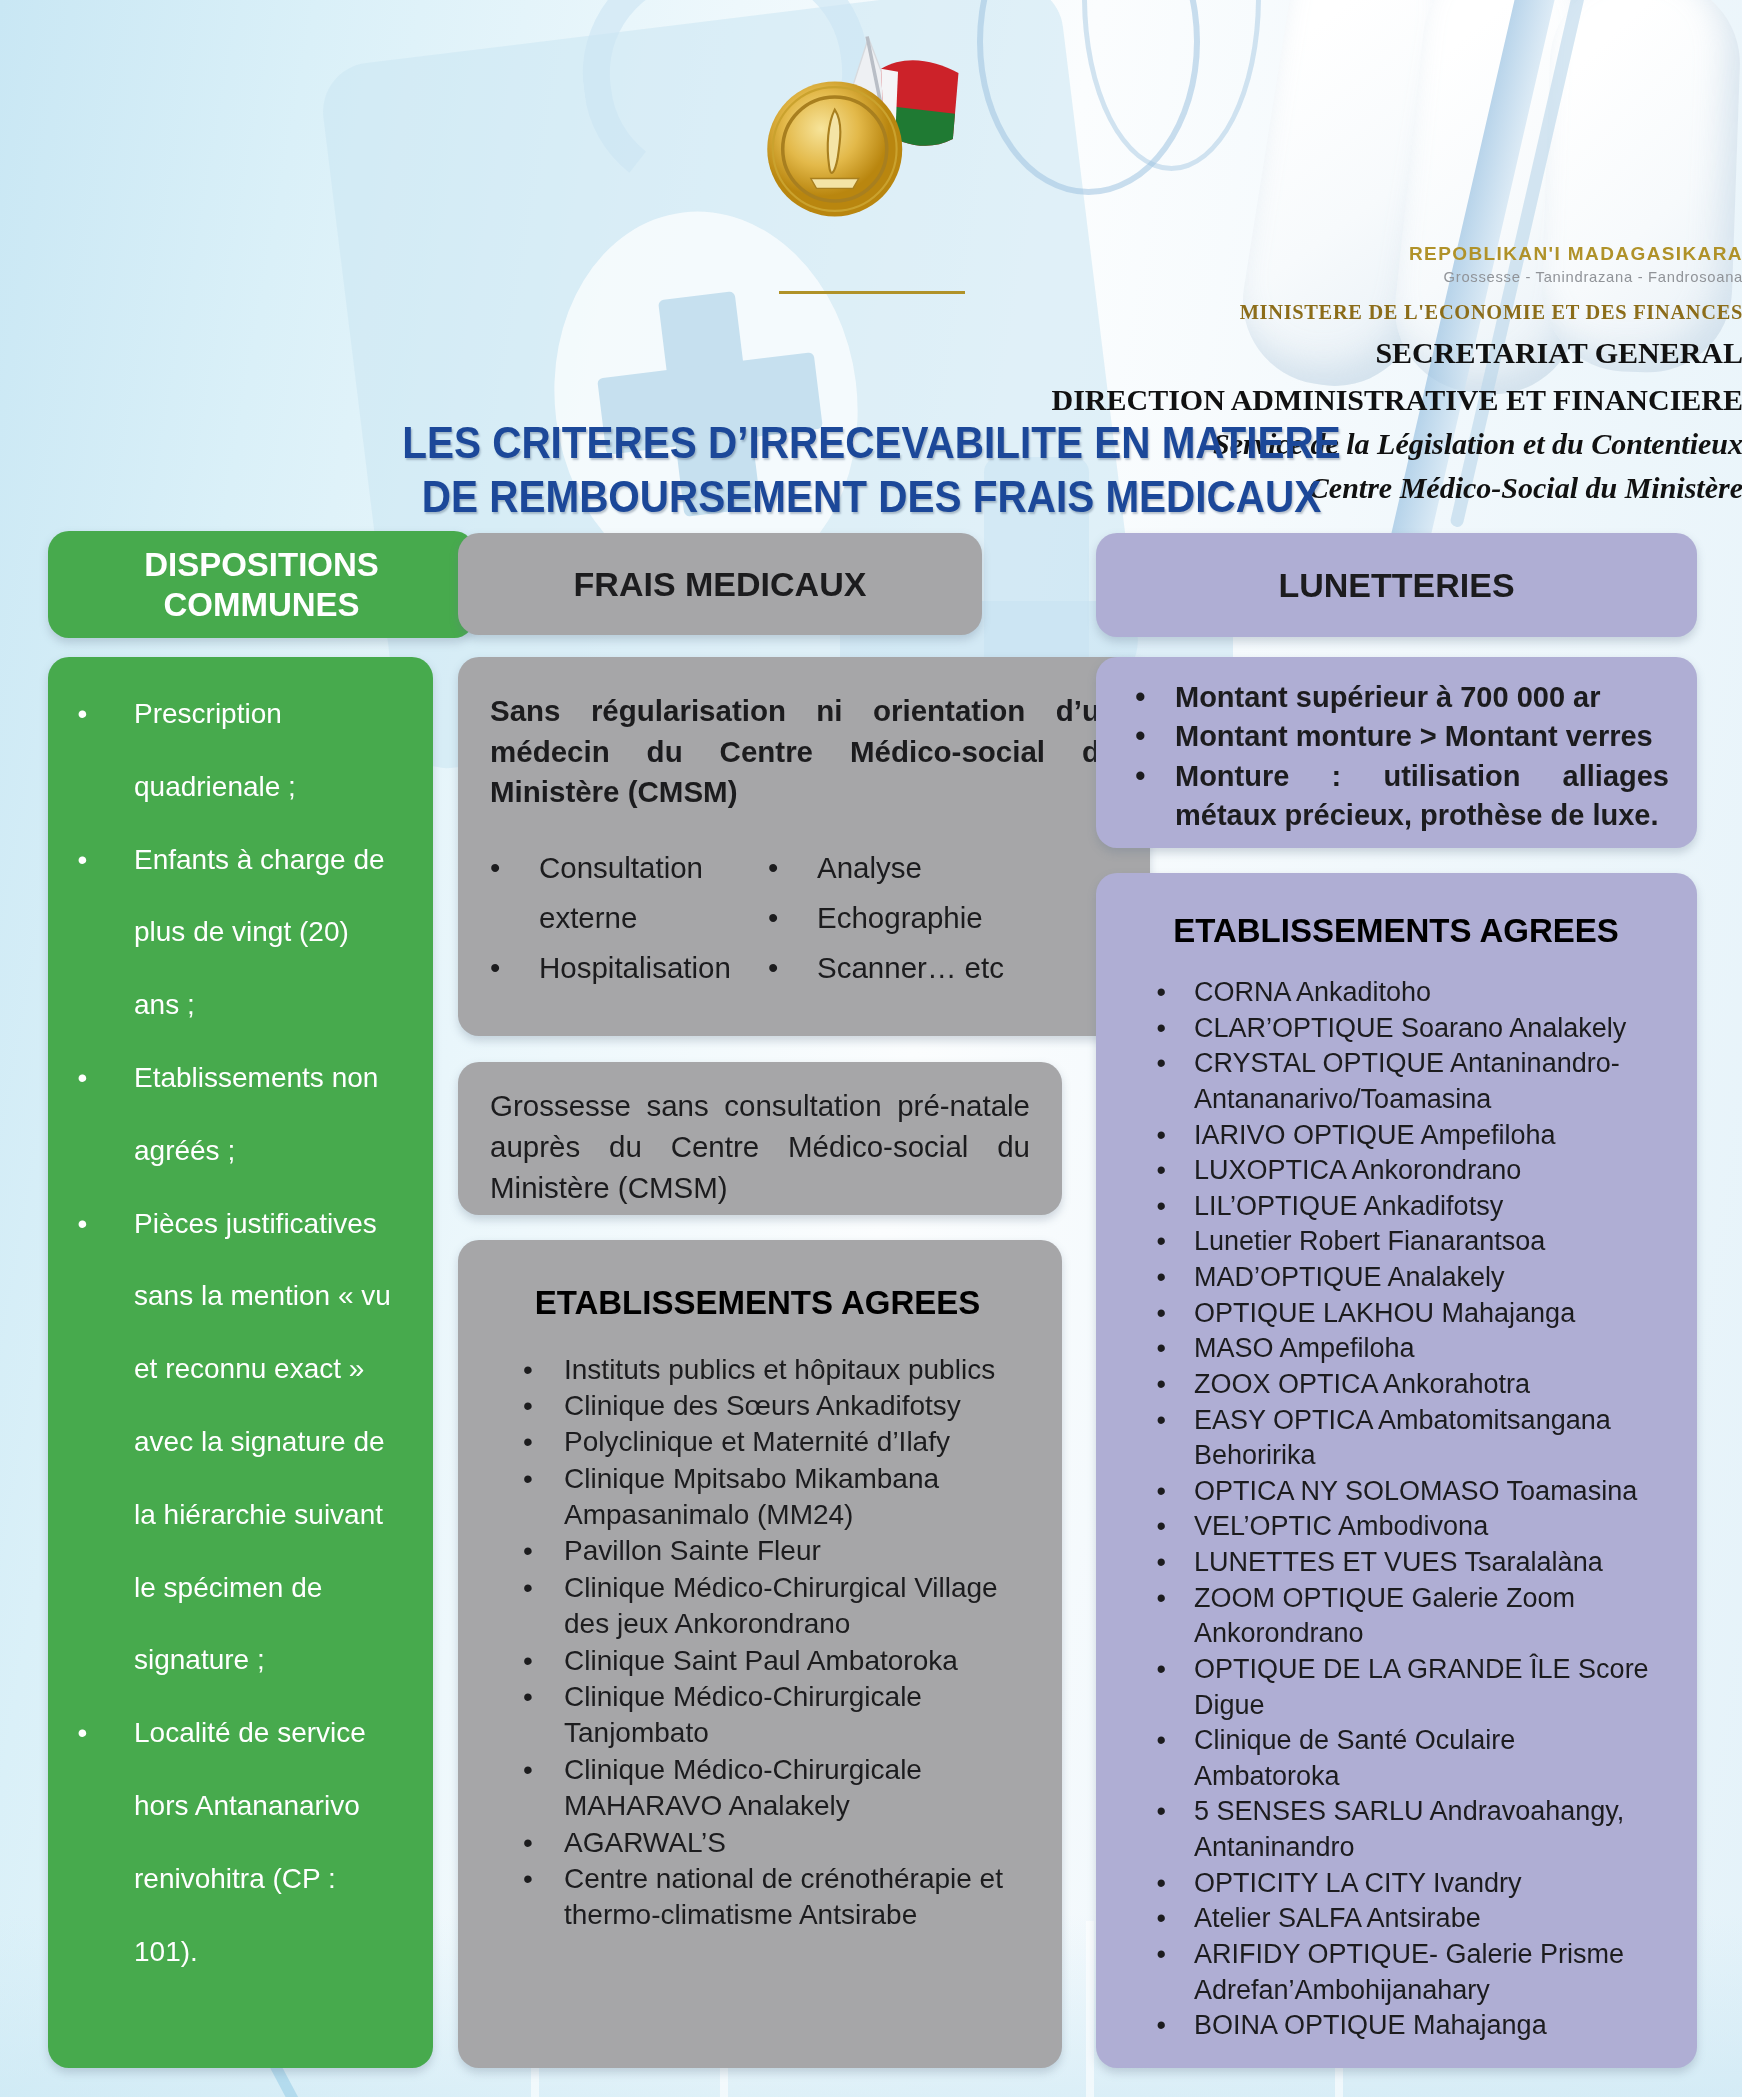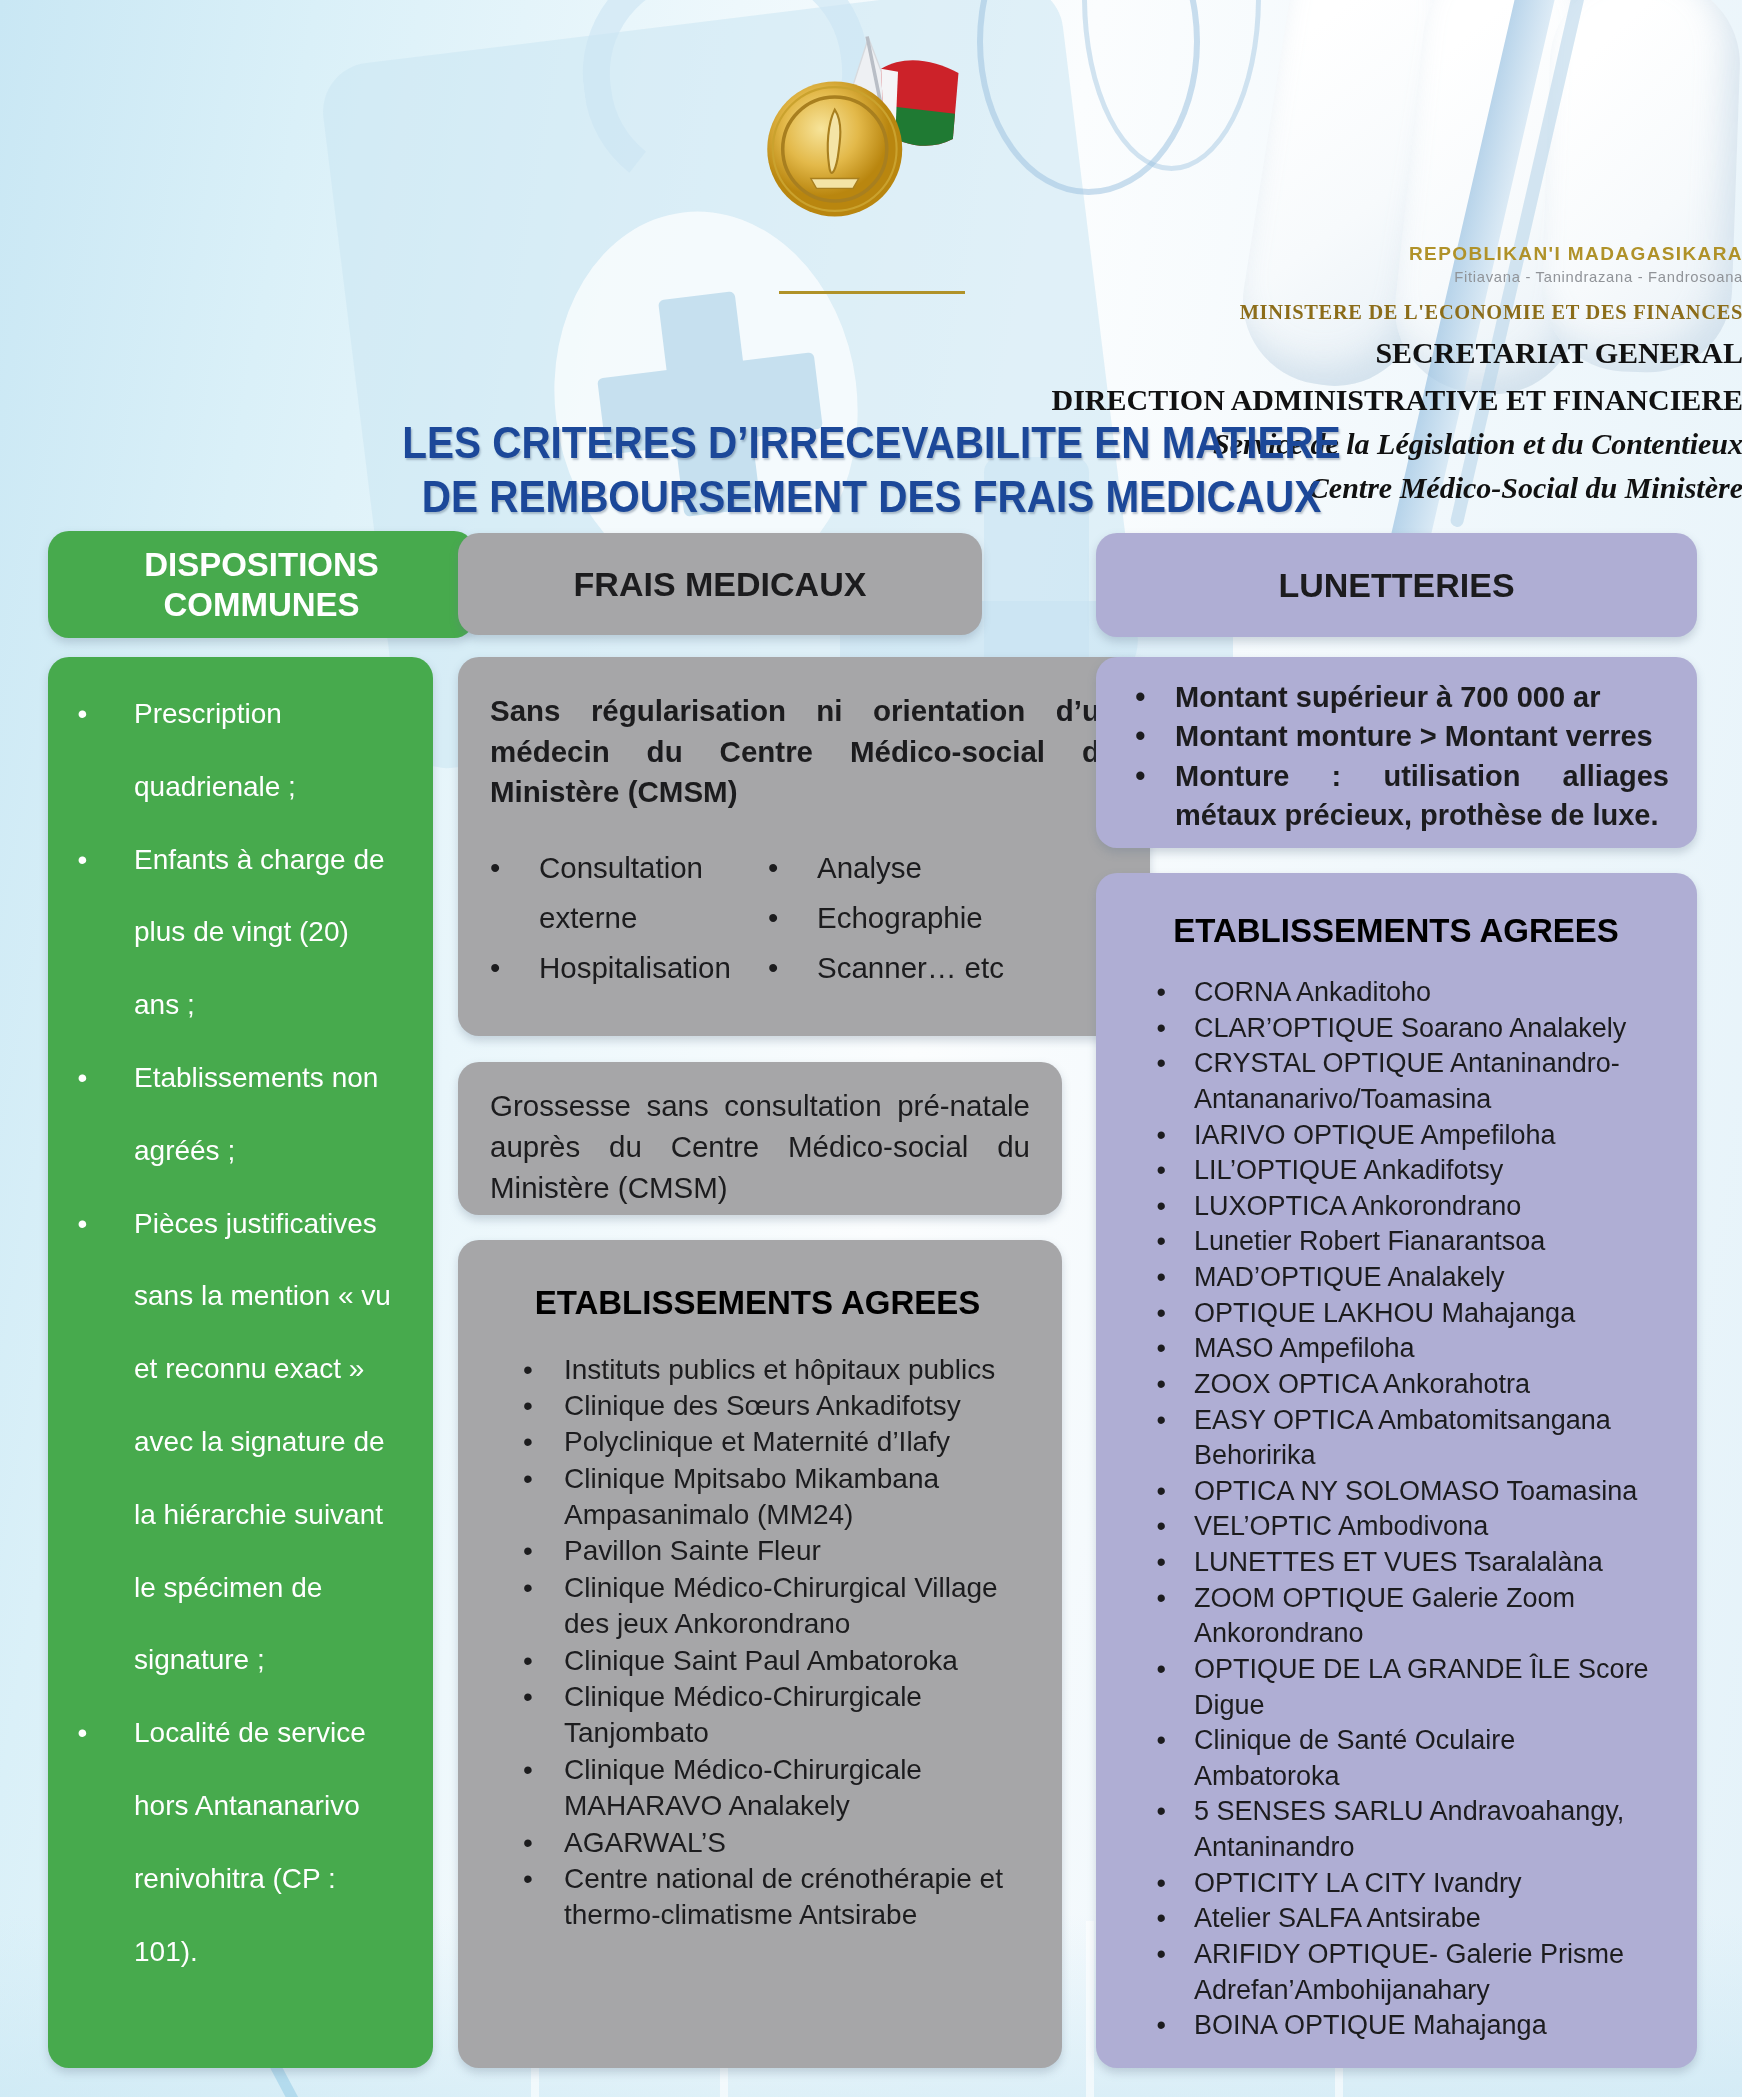--- a/index.html
+++ b/index.html
@@ -132,21 +132,21 @@
       <path d="M178 58 C 210 38, 252 44, 288 64 L 280 158 C 246 176, 210 166, 182 150 Z" fill="#cc2229"></path>
       <path d="M182 110 L 283 122 L 280 158 C 246 176, 210 166, 182 150 Z" fill="#1f7a33"></path>
       <path d="M178 58 L 202 62 L 198 156 L 182 150 Z" fill="#f4f5f7"></path>
       <circle cx="112" cy="172" r="96" fill="url(#gold)"></circle>
       <circle cx="112" cy="172" r="74" fill="none" stroke="#a87f1f" stroke-width="5"></circle>
       <circle cx="112" cy="172" r="88" fill="none" stroke="#caa22e" stroke-width="3"></circle>
       <path d="M112 116 C 124 134, 120 160, 116 186 C 112 206, 106 214, 104 196 C 100 168, 102 136, 112 116 Z" fill="#f4e4a6" stroke="#a87f1f" stroke-width="3"></path>
       <path d="M78 214 L 146 214 L 138 228 L 86 228 Z" fill="#f4e4a6" stroke="#a87f1f" stroke-width="2"></path>
     </svg>
     <div class="org">REPOBLIKAN'I MADAGASIKARA</div>
-    <div class="motto">Fitiavana - Tanindrazana - Fandrosoana</div>
+    <div class="motto">Grossesse - Tanindrazana - Fandrosoana</div>
     <div class="goldline"></div>
     <div class="ministry">MINISTERE DE L'ECONOMIE ET DES FINANCES</div>
     <div class="dept">SECRETARIAT GENERAL</div>
     <div class="dept">DIRECTION ADMINISTRATIVE ET FINANCIERE</div>
     <div class="dept-it">Service de la Législation et du Contentieux</div>
     <div class="dept-it">Centre Médico-Social du Ministère</div>
   </div>
 
   <div class="title">
     <div class="tline">LES CRITERES D’IRRECEVABILITE EN MATIERE</div>
@@ -212,22 +212,22 @@
       </ul>
   </div>
 
   <div class="box lav" id="c3-b2" style="left:1096px;top:873px;width:601px;height:1195px;box-sizing:border-box;">
     <div class="estab-head">ETABLISSEMENTS AGREES</div>
     <ul class="blist">
         <li>CORNA Ankaditoho</li>
         <li>CLAR’OPTIQUE Soarano Analakely</li>
         <li>CRYSTAL OPTIQUE Antaninandro-Antananarivo/Toamasina</li>
         <li>IARIVO OPTIQUE Ampefiloha</li>
+        <li>LUXOPTICA Ankorondrano</li>
         <li>LIL’OPTIQUE Ankadifotsy</li>
-        <li>LUXOPTICA Ankorondrano</li>
         <li>Lunetier Robert Fianarantsoa</li>
         <li>MAD’OPTIQUE Analakely</li>
         <li>OPTIQUE LAKHOU Mahajanga</li>
         <li>MASO Ampefiloha</li>
         <li>ZOOX OPTICA Ankorahotra</li>
         <li>EASY OPTICA Ambatomitsangana Behoririka</li>
         <li>OPTICA NY SOLOMASO Toamasina</li>
         <li>VEL’OPTIC Ambodivona</li>
         <li>LUNETTES ET VUES Tsaralalàna</li>
         <li>ZOOM OPTIQUE Galerie Zoom Ankorondrano</li>

